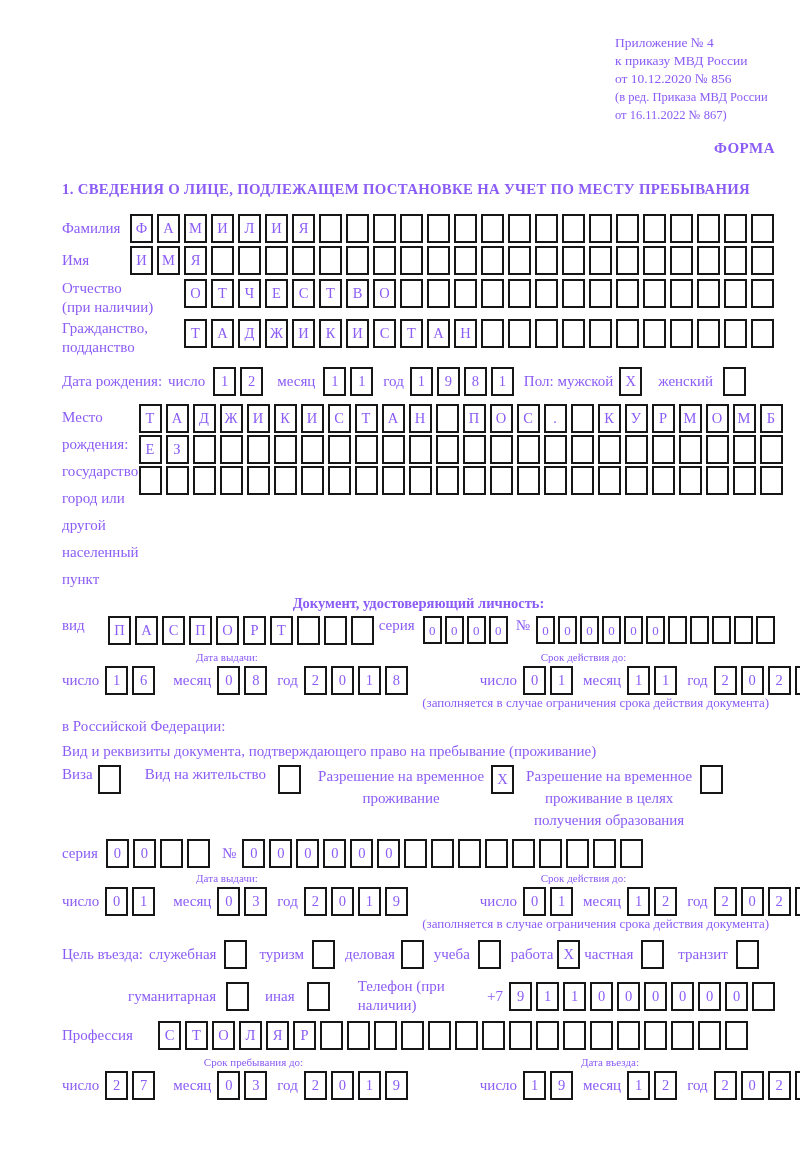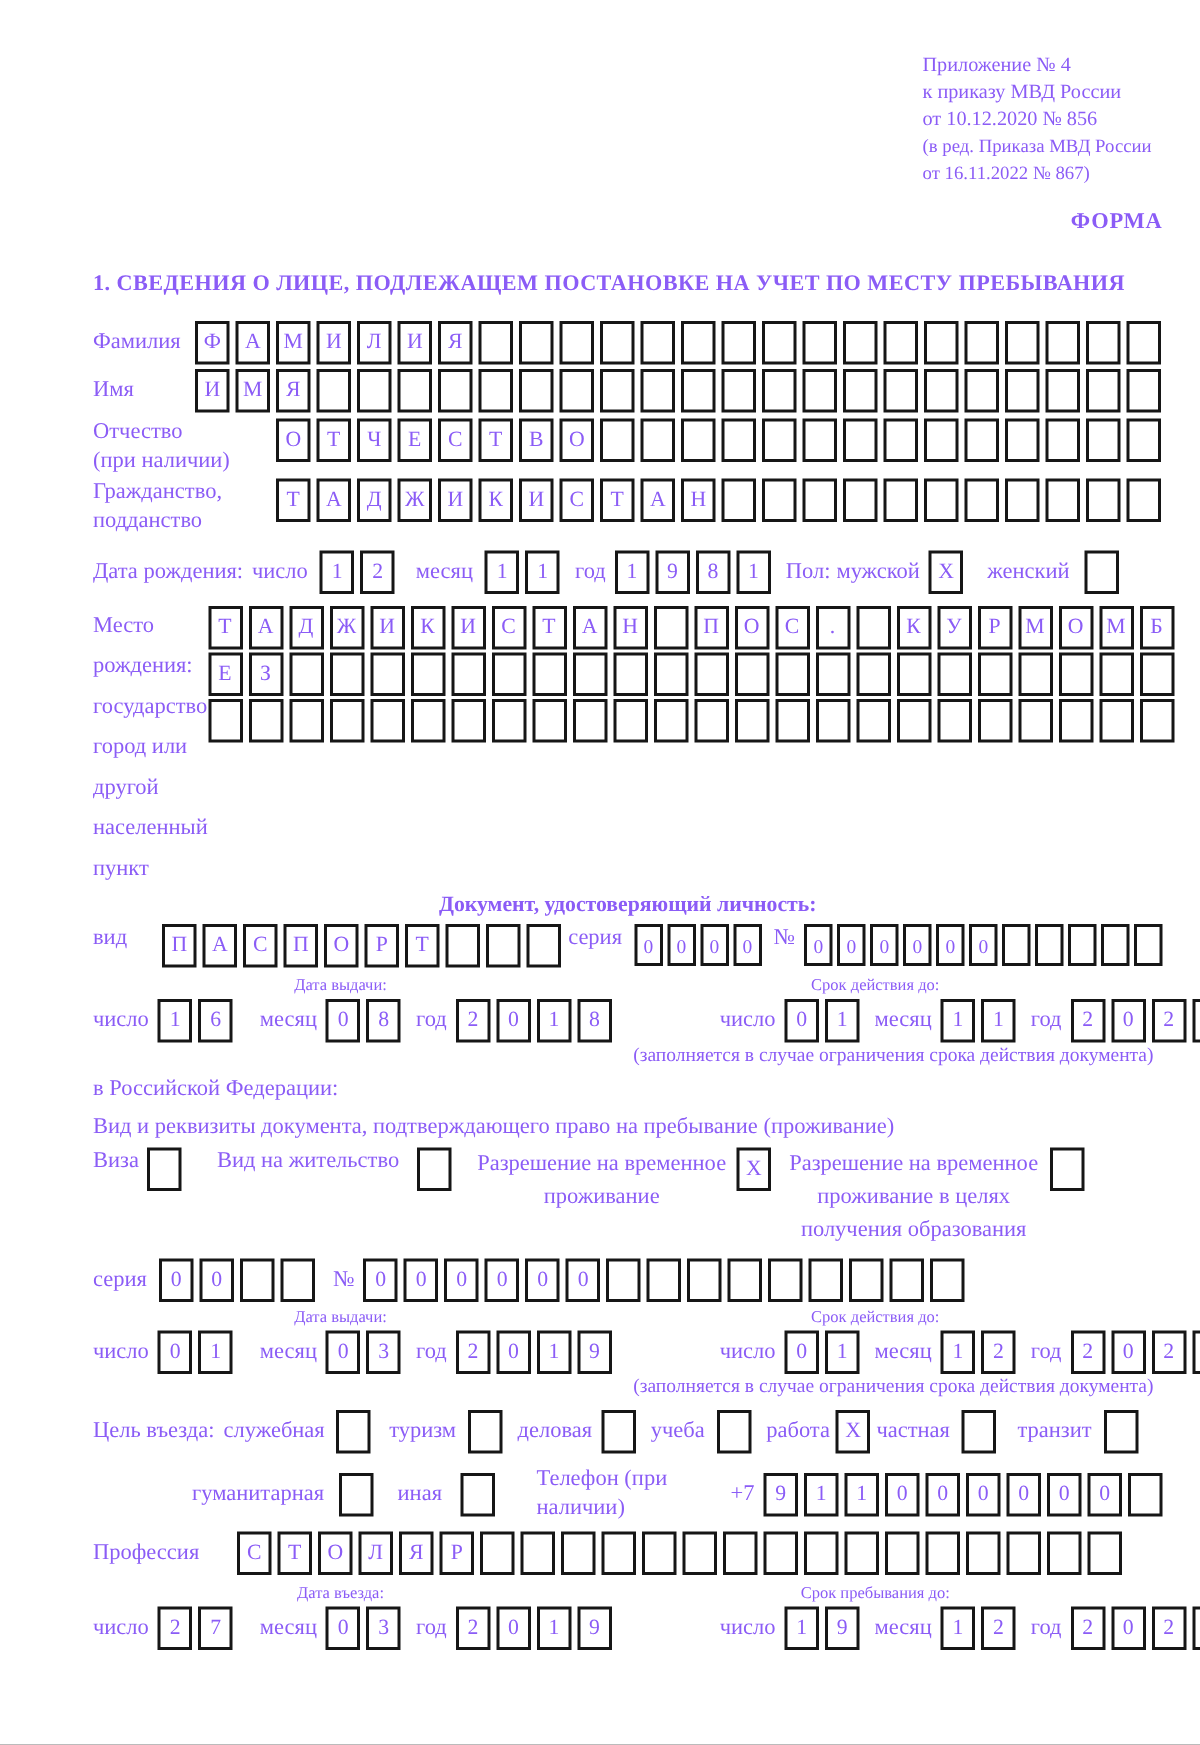--- a/index.html
+++ b/index.html
@@ -569,22 +569,22 @@
         <span class="cell"></span>
         <span class="cell"></span>
         <span class="cell"></span>
         <span class="cell"></span>
         <span class="cell"></span>
         <span class="cell"></span>
       </span>
   </div>
 
   <div class="chead">
+    <span style="flex:1;text-align:center;">Срок пребывания до:</span>
     <span style="width:330px;text-align:center;">Дата въезда:</span>
-    <span style="flex:1;text-align:center;">Срок пребывания до:</span>
   </div>
   <div class="frow mb8">
     <span class="dgroup">
       <span class="lbl">число</span>
       <span class="cells">
           <span class="cell">2</span>
           <span class="cell">7</span>
         </span>
       <span class="lbl" style="margin-left:8px;">месяц</span>
       <span class="cells">

